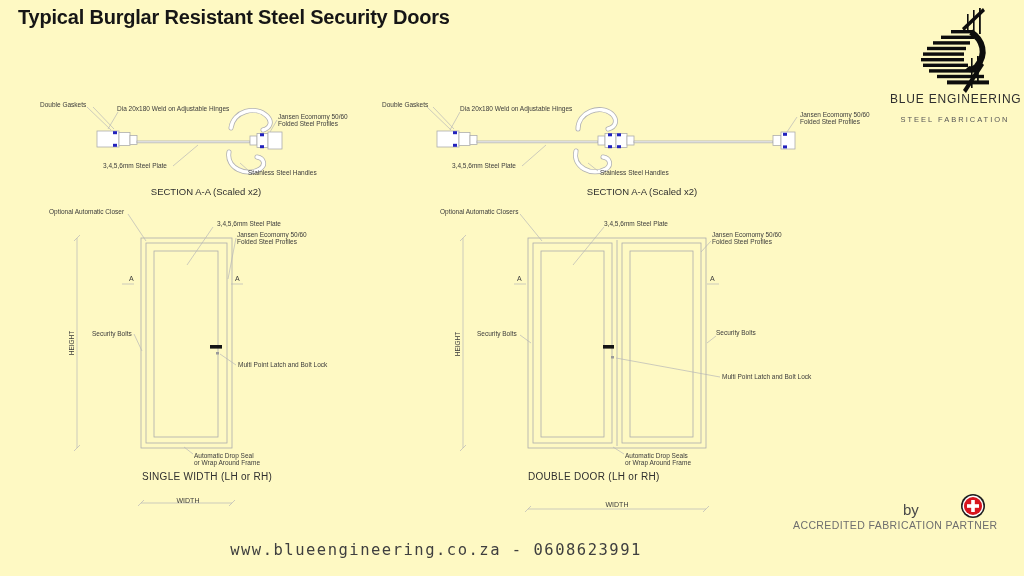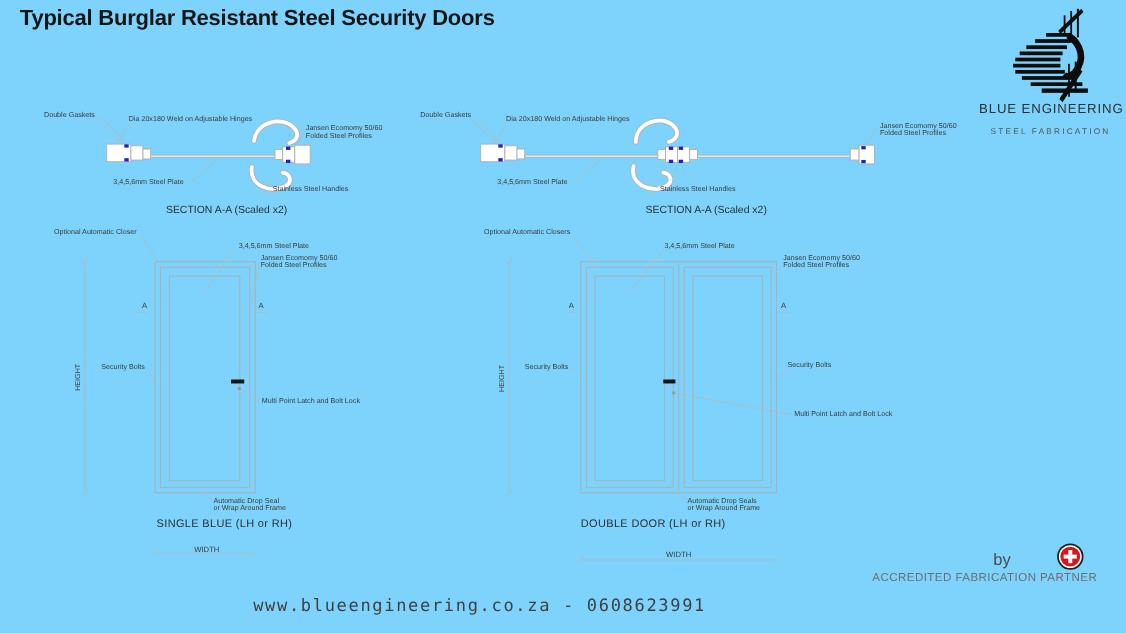--- a/index.html
+++ b/index.html
@@ -1,16 +1,16 @@
 <!DOCTYPE html>
 <html><head>
 <meta charset="utf-8">
 <style>
   html,body{margin:0;padding:0;background:#e8e8e8;}
-  .page{position:relative;width:1024px;height:576px;background:#7dd3fc;overflow:hidden;
+  .page{position:relative;width:1024px;height:576px;background:#fef9c3;overflow:hidden;
         font-family:"Liberation Sans",sans-serif;color:#3b3b3b;}
   .abs{position:absolute;}
   .title{left:18px;top:6px;font-size:20px;font-weight:bold;letter-spacing:-0.2px;color:#161616;white-space:nowrap;}
   .lbl{font-size:6.5px;line-height:7px;color:#3b3b3b;white-space:nowrap;}
   .lbl2 div{font-size:6.5px;line-height:7px;color:#3b3b3b;white-space:nowrap;}
   .cap{font-size:9.5px;color:#2f2f2f;text-align:center;white-space:nowrap;}
   .doorcap{font-size:10px;color:#2f2f2f;white-space:nowrap;letter-spacing:0.3px;}
   .dim{font-size:7px;color:#3b3b3b;text-align:center;white-space:nowrap;}
   .amark{font-size:7px;color:#3b3b3b;white-space:nowrap;}
   .rot{transform:translate(-50%,-50%) rotate(-90deg);transform-origin:center;}
@@ -178,21 +178,21 @@
   </div>
   <div class="abs amark" style="left:129px;top:275px;">A</div>
   <div class="abs amark" style="left:235px;top:275px;">A</div>
   <div class="abs lbl" style="left:92px;top:330px;">Security Bolts</div>
   <div class="abs lbl rot" style="left:71px;top:343px;">HEIGHT</div>
   <div class="abs lbl" style="left:238px;top:361px;">Multi Point Latch and Bolt Lock</div>
   <div class="abs lbl2" style="left:194px;top:452px;">
     <div>Automatic Drop Seal</div>
     <div>or Wrap Around Frame</div>
   </div>
-  <div class="abs doorcap" style="left:142px;top:471px;width:124px;text-align:center;">SINGLE BLUE  (LH or RH)</div>
+  <div class="abs doorcap" style="left:142px;top:471px;width:124px;text-align:center;">SINGLE WIDTH  (LH or RH)</div>
   <div class="abs dim" style="left:170px;top:497px;width:36px;">WIDTH</div>
 
   <svg class="abs" style="left:420px;top:200px;" width="420" height="320" viewBox="0 0 420 320">
     <rect class="ln" x="108" y="38" width="178" height="210"></rect>
     <rect class="ln" x="113" y="43" width="79" height="200"></rect>
     <rect class="ln" x="202" y="43" width="79" height="200"></rect>
     <path class="ln" d="M 197,40 L 197,246"></path>
     <rect class="ln" x="121" y="51" width="63" height="186"></rect>
     <rect class="ln" x="210" y="51" width="63" height="186"></rect>
     <rect x="183" y="145" width="11" height="3.6" fill="#151515"></rect>

